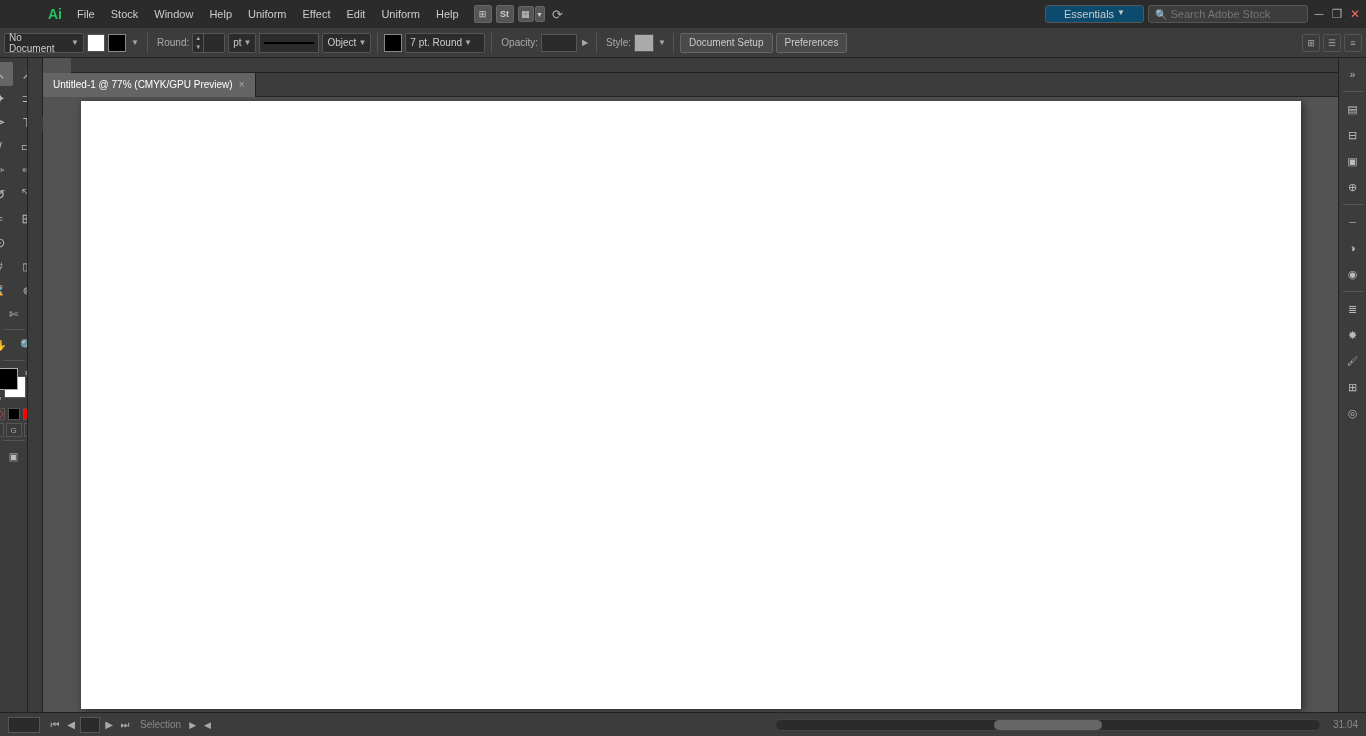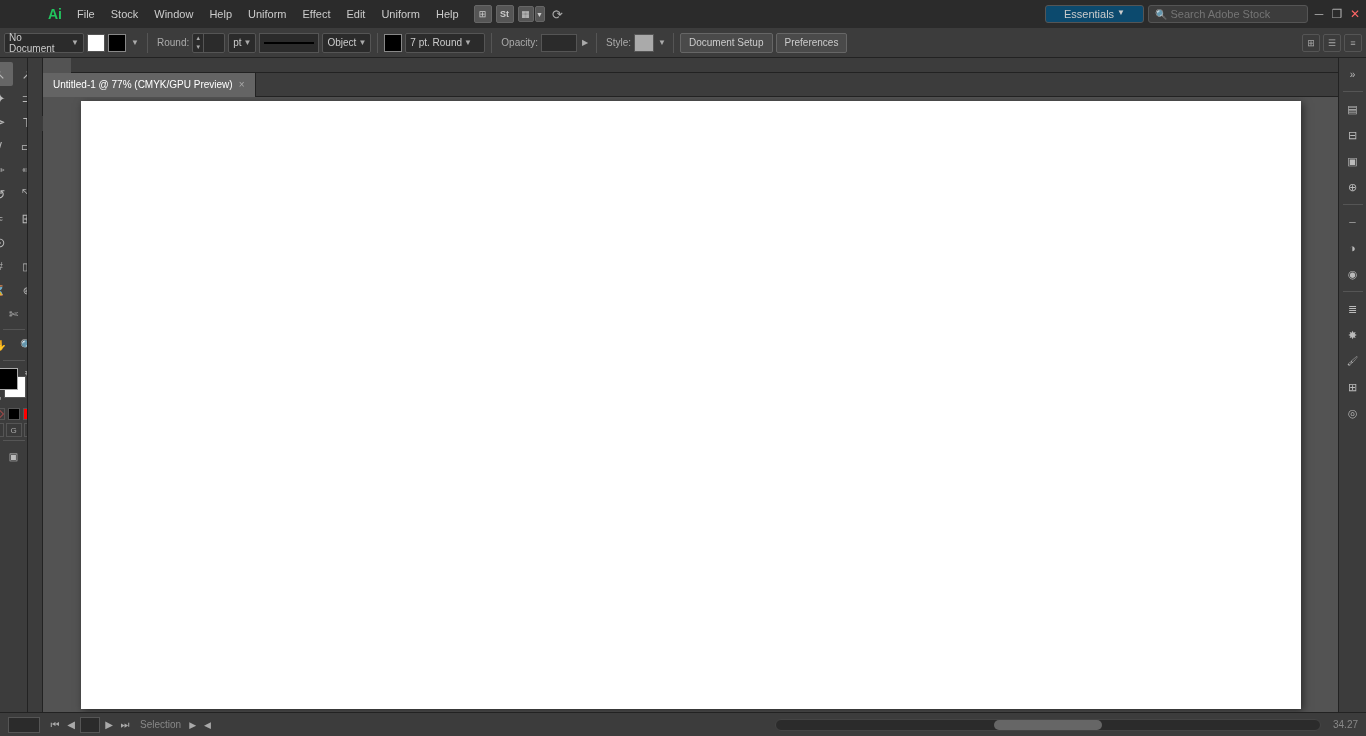--- a/index.html
+++ b/index.html
@@ -314,14 +314,14 @@
     <div class="sb-nav-btn">⏭</div>
   </div>
   <div class="sb-info">Selection</div>
   <div style="cursor:pointer;color:#aaa;font-size:9px;">▶</div>
   <div style="cursor:pointer;color:#aaa;font-size:9px;">◀</div>
   <div class="sb-sep"></div>
 
   <div class="scroll-h" style="flex:1;height:12px;background:#2b2b2b;border:1px solid #444;border-radius:6px;margin:0 4px;position:relative;">
     <div class="scroll-thumb"></div>
   </div>
-  <div class="sb-info">34.27</div>
+  <div class="sb-info">31.04</div>
 </div>
 
 </body></html>

